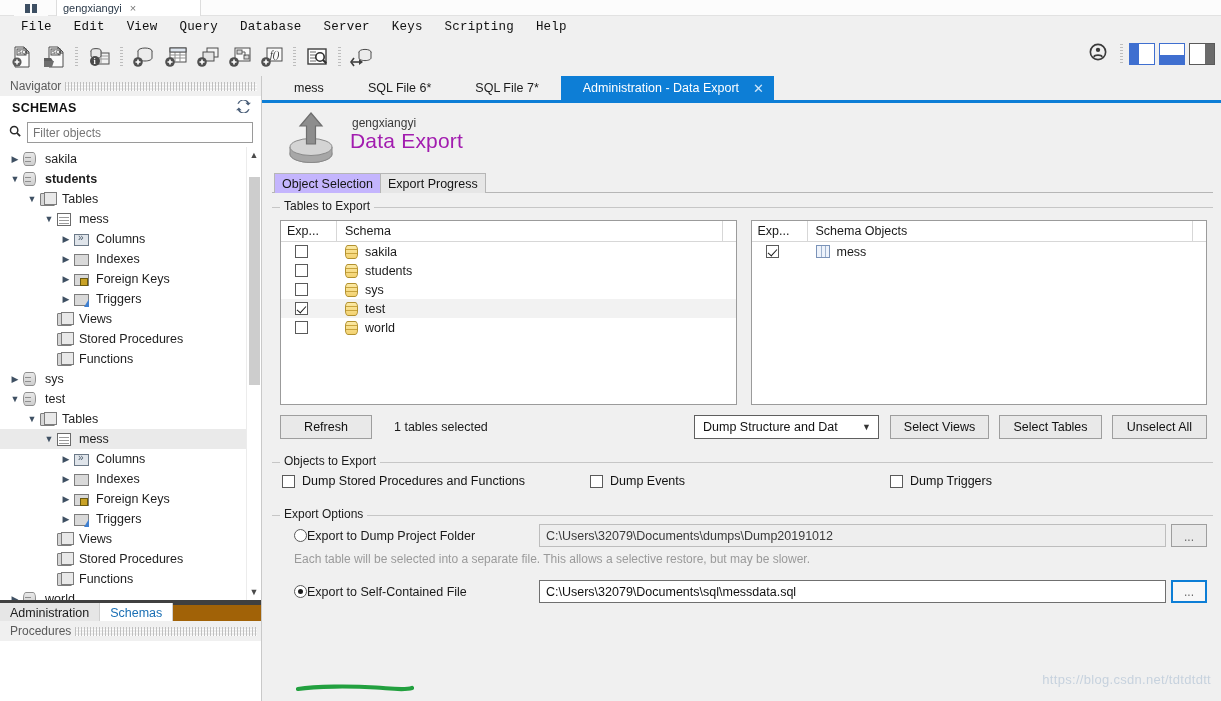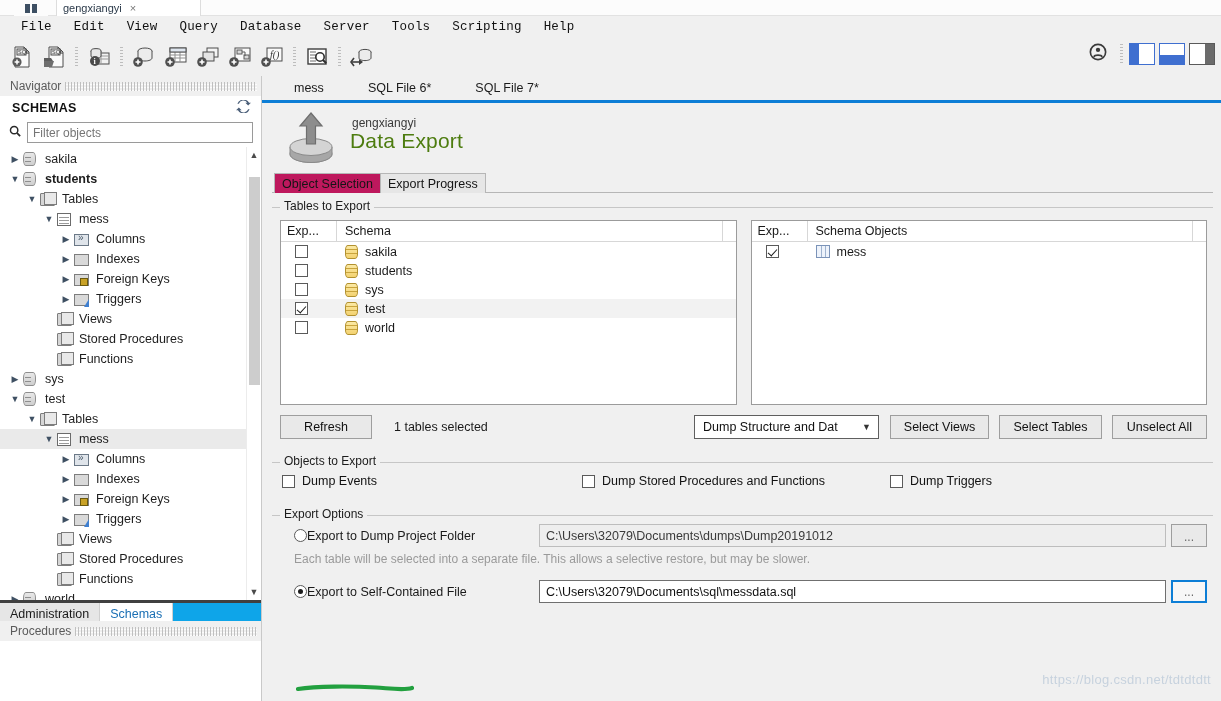--- a/index.html
+++ b/index.html
@@ -79,49 +79,49 @@
   .ico-col { width:15px;height:12px;background:#dfe4ea;border:1px solid #6b7886;margin-left:1px;margin-top:2px;}
   .ico-col:after{content:"»";position:absolute;left:3px;top:-3px;font-size:10px;color:#4a5a6a;}
   .ico-idx { width:15px;height:12px;background:#d9d9d9;border:1px solid #7d7d7d;margin-left:1px;margin-top:2px;}
   .ico-fk { width:15px;height:12px;background:#d9d9d9;border:1px solid #7d7d7d;margin-left:1px;margin-top:2px;}
   .ico-fk:after{content:"";position:absolute;right:0px;bottom:-1px;width:6px;height:6px;background:#c9a227;border:1px solid #6a5a10;}
   .ico-trg { width:15px;height:12px;background:#d9d9d9;border:1px solid #7d7d7d;margin-left:1px;margin-top:2px;}
   .ico-trg:after{content:"";position:absolute;right:-1px;bottom:-2px;width:0;height:0;border-left:5px solid transparent;border-right:0px solid transparent;border-bottom:8px solid #3f7fd0;}
   #tree-scroll { position:absolute; right:0; top:0; width:15px; bottom:0; background:#fff; border-left:1px solid #ececec;}
   #tree-scroll .sb-up, #tree-scroll .sb-dn { height:16px; display:flex;align-items:center;justify-content:center;font-size:9px;color:#4a4a4a;}
   #tree-scroll .sb-thumb { position:absolute; top:30px; left:2px; width:11px; height:208px; background:#cdcdcd;}
-  .nav-tabs { height:21px; display:flex; align-items:flex-start; background:#0ea5e9; border-top:3px solid #404040;}
+  .nav-tabs { height:21px; display:flex; align-items:center; background:#a16207; border-top:5px solid #404040;}
   .nav-tab { height:21px; padding:0 10px; display:flex; align-items:center; font-size:12.5px;
      background:#e6e6e6; border-right:1px solid #cfcfcf; color:#1b1b1b;}
   .nav-tab.active { background:#fff; color:#1a6fb4;}
   #info-pane { height:60px; background:#fff; }
   
   #main { flex:1; background:#f0f0f0; display:flex; flex-direction:column; min-width:0;}
   #doc-tabs { height:24px; background:#f0f0f0; display:flex; align-items:flex-end; padding-left:10px;}
   .doc-tab { height:24px; padding:0 22px; display:flex; align-items:center; font-size:12.5px; color:#1b1b1b;
      background:#f0f0f0; }
   .doc-tab.active { background:#0d7ed6; color:#fff; padding-right:10px; gap:14px;}
   .doc-tab.active .x { color:#cfe6fa; font-size:13px;}
   #doc-underline { height:3px; background:#0d7ed6; width:100%; }
   #content { flex:1; background:#f0f0f0; position:relative; padding:0 8px 0 10px; overflow:hidden;}
   
   #ex-head { display:flex; align-items:flex-start; padding:8px 0 0 6px; position:relative;}
   #ex-head .glyph { width:66px; height:56px; position:relative; margin-right:6px;}
   #ex-head .titles .sub { font-size:12px; color:#3a3a3a; margin:5px 0 0 2px;}
-  #ex-head .titles .big { font-size:21px; color:#4d7c0f; margin-top:-1px; letter-spacing:.2px;}
+  #ex-head .titles .big { font-size:21px; color:#a21caf; margin-top:-1px; letter-spacing:.2px;}
   #adv-btn {
     position:absolute; right:6px; top:14px; width:203px; height:42px;
     background:#e9e9e9; border:1px solid #9e9e9e; font-size:12.5px; color:#111;
     display:flex; align-items:center; justify-content:center;
   }
   
   #sub-tabs { display:flex; align-items:flex-end; margin:6px 0 0 2px; height:20px; position:relative; z-index:2;}
   .sub-tab { height:20px; padding:0 7px; font-size:12.5px; display:flex; align-items:center;
      border:1px solid #b6b6b6; border-bottom:none; background:#e6e6e6; color:#151515;}
-  .sub-tab.active { background:#be185d; }
+  .sub-tab.active { background:#c4b5fd; }
   .sub-tab + .sub-tab { margin-left:-1px; }
   #tabs-rule { height:1px; background:#b6b6b6; margin-top:-1px; }
   
   .grp { position:relative; margin-top:13px; padding-top:1px;}
   .grp > .legend { position:absolute; top:-7px; left:8px; background:#f0f0f0; padding:0 4px; font-size:12px; color:#1b1b1b;}
   .grp > .frame { border-top:1px solid #c6c6c6; }
   
   .lists { display:flex; gap:14px; padding:12px 6px 0 8px;}
   .listbox { border:1px solid #9b9b9b; background:#fff; height:185px; flex:1; position:relative; overflow:hidden;}
   .lb-head { display:flex; height:21px; align-items:center; border-bottom:1px solid #d7d7d7; font-size:12.5px;}
@@ -185,21 +185,21 @@
   </div>
 </div>
 
 <div id="menubar">
   <div class="mi">File</div>
   <div class="mi">Edit</div>
   <div class="mi">View</div>
   <div class="mi">Query</div>
   <div class="mi">Database</div>
   <div class="mi">Server</div>
-  <div class="mi">Tools</div>
+  <div class="mi">Keys</div>
   <div class="mi">Scripting</div>
   <div class="mi">Help</div>
 </div>
 
 <div id="toolbar">
   <div class="tb-group">
     <div class="tb-btn">
       <svg width="24" height="24" viewBox="0 0 24 24">
           <path d="M5 2h9l5 5v15H5z" fill="#fbfbfb" stroke="#4c4c4c"></path>
           <path d="M14 2v5h5" fill="none" stroke="#4c4c4c"></path>
@@ -543,20 +543,24 @@
     </div>
     <div id="info-pane"></div>
   </div>
 
   <div id="main">
 
     <div id="doc-tabs">
       <div class="doc-tab">mess</div>
       <div class="doc-tab">SQL File 6*</div>
       <div class="doc-tab">SQL File 7*</div>
+      <div class="doc-tab active">
+        <span>Administration - Data Export</span>
+        <span class="x">✕</span>
+      </div>
     </div>
     <div id="doc-underline"></div>
 
     <div id="content">
 
       <div id="ex-head">
         <div class="glyph">
           <svg width="66" height="56" viewBox="0 0 66 56">
             <ellipse cx="33" cy="43" rx="21" ry="8.5" fill="#b9b9b9" stroke="#8a8a8a"></ellipse>
             <path d="M12 36v7c0 4.7 9.4 8.5 21 8.5s21-3.8 21-8.5v-7" fill="#a7a7a7" stroke="#8a8a8a"></path>
@@ -678,27 +682,27 @@
           <div class="btn" style="margin-left:11px;min-width:99px">Select Views</div>
           <div class="btn" style="margin-left:10px;min-width:103px">Select Tables</div>
           <div class="btn" style="margin-left:10px;min-width:95px">Unselect All</div>
         </div>
       </div>
 
       <div class="grp" style="margin-top:14px">
         <div class="frame"></div>
         <div class="legend">Objects to Export</div>
         <div class="optrow">
+          <label class="opt" style="width:308px">
+            <span class="cb"></span>
+            <span>Dump Stored Procedures and Functions</span>
+          </label>
           <label class="opt" style="width:300px">
             <span class="cb"></span>
             <span>Dump Events</span>
-          </label>
-          <label class="opt" style="width:308px">
-            <span class="cb"></span>
-            <span>Dump Stored Procedures and Functions</span>
           </label>
           <label class="opt">
             <span class="cb"></span>
             <span>Dump Triggers</span>
           </label>
         </div>
       </div>
 
       <div class="grp" style="margin-top:14px">
         <div class="frame"></div>

